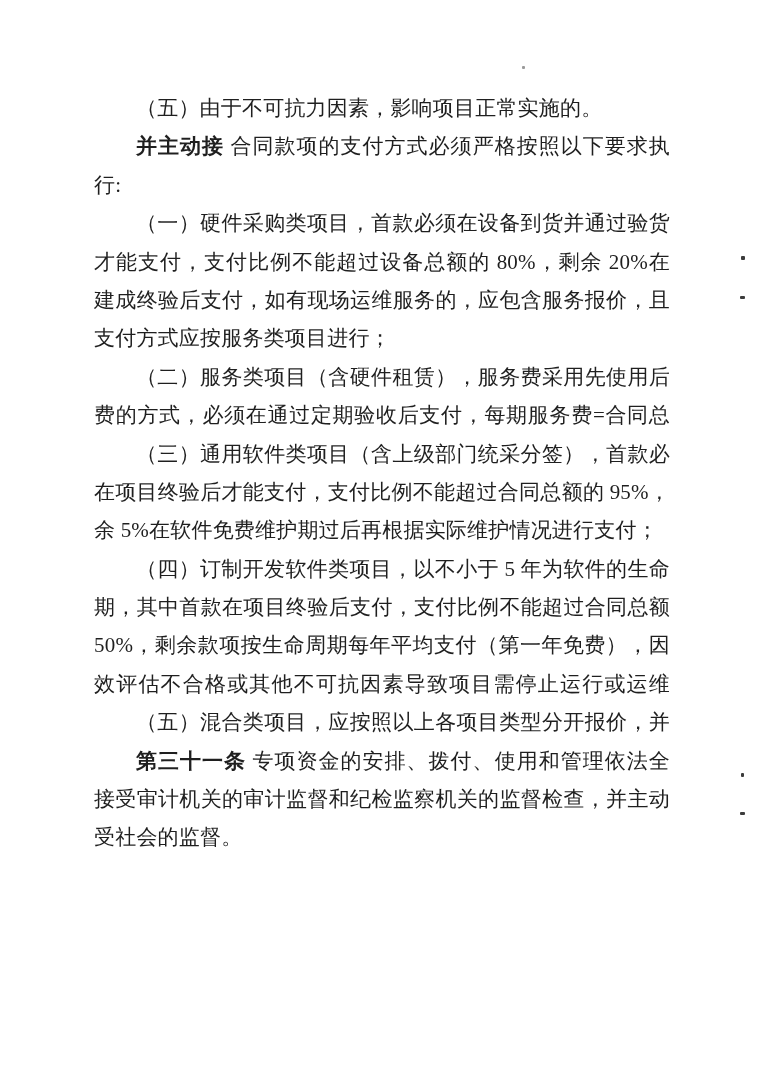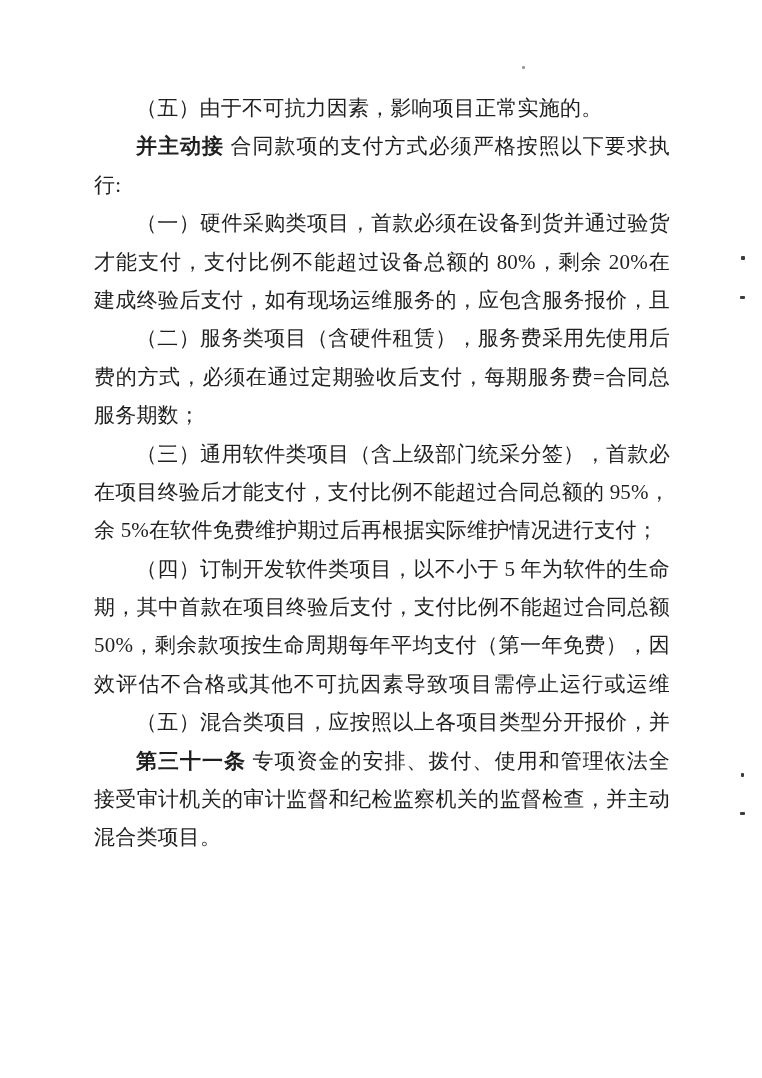--- a/index.html
+++ b/index.html
@@ -63,34 +63,34 @@
 
 <div class="page">
 
   <div class="text-block" id="text-block">
       <div class="line indent"><span>（五）由于不可抗力因素，影响项目正常实施的。</span></div>
       <div class="line indent justify"><span class="bold">并主动接 </span><span>合同款项的支付方式必须严格按照以下要求执</span></div>
       <div class="line"><span>行:</span></div>
       <div class="line indent justify"><span>（一）硬件采购类项目，首款必须在设备到货并通过验货后</span></div>
       <div class="line justify"><span>才能支付，支付比例不能超过设备总额的 80%，剩余 20%在项目</span></div>
       <div class="line justify"><span>建成终验后支付，如有现场运维服务的，应包含服务报价，且其</span></div>
+      <div class="line"><span>支付方式应按服务类项目进行；</span></div>
       <div class="line indent justify"><span>（二）服务类项目（含硬件租赁），服务费采用先使用后付</span></div>
       <div class="line justify"><span>费的方式，必须在通过定期验收后支付，每期服务费=合同总额/</span></div>
-      <div class="line"><span>服务期数；</span></div>
       <div class="line indent justify"><span>（三）通用软件类项目（含上级部门统采分签），首款必须</span></div>
       <div class="line justify"><span>在项目终验后才能支付，支付比例不能超过合同总额的 95%，剩</span></div>
       <div class="line"><span>余 5%在软件免费维护期过后再根据实际维护情况进行支付；</span></div>
       <div class="line indent justify"><span>（四）订制开发软件类项目，以不小于 5 年为软件的生命周</span></div>
       <div class="line justify"><span>期，其中首款在项目终验后支付，支付比例不能超过合同总额的</span></div>
       <div class="line justify"><span>50%，剩余款项按生命周期每年平均支付（第一年免费），因绩</span></div>
       <div class="line justify"><span>效评估不合格或其他不可抗因素导致项目需停止运行或运维的，</span></div>
       <div class="line indent justify"><span>（五）混合类项目，应按照以上各项目类型分开报价，并按</span></div>
       <div class="line indent justify"><span class="bold">第三十一条 </span><span>专项资金的安排、拨付、使用和管理依法全程</span></div>
       <div class="line justify"><span>接受审计机关的审计监督和纪检监察机关的监督检查，并主动接</span></div>
-      <div class="line"><span>混合类项目。</span></div>
+      <div class="line"><span>受社会的监督。</span></div>
     </div>
 
   <div class="footer">— 8 —</div>
 
   <div class="speck faint" style="left:522px; top:66px; width:3px; height:3px;"></div>
   <div class="speck" style="left:741px; top:256px; width:4px; height:4px;"></div>
   <div class="speck" style="left:740px; top:296px; width:5px; height:3px;"></div>
   <div class="speck" style="left:741px; top:773px; width:3px; height:4px;"></div>
   <div class="speck" style="left:740px; top:812px; width:5px; height:3px;"></div>
   <div class="speck faint" style="left:354px; top:970px; width:3px; height:3px;"></div>

